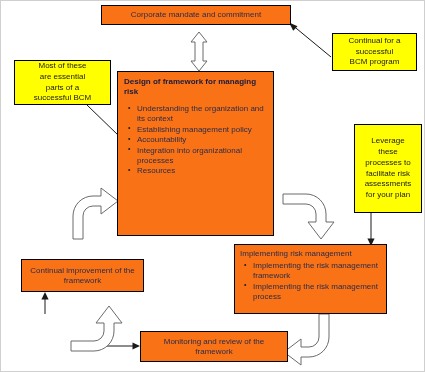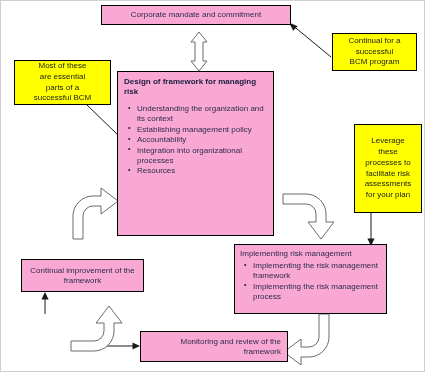--- a/index.html
+++ b/index.html
@@ -17,21 +17,21 @@
     height: 372px;
     background: #ffffff;
     overflow: hidden;
     border: 1px solid #cfcfcf;
     box-sizing: border-box;
   }
   .box {
     position: absolute;
     box-sizing: border-box;
     border: 1px solid #000000;
-    background: #f9a8d4;
+    background: #f97316;
     color: #2b2b4a;
     font-size: 8px;
     line-height: 1.25;
   }
   .box.center {
     display: flex;
     align-items: center;
     justify-content: center;
     text-align: center;
   }
@@ -164,21 +164,21 @@
   <div class="box" style="left:233px; top:243px; width:153px; height:70px;">
     <div class="inner-pad" style="padding:4px 5px;">
       <span style="display:block; color:#2b2b4a;">Implementing risk management</span>
       <ul class="bullets" style="margin-top:2px;">
         <li>Implementing the risk management framework</li>
         <li>Implementing the risk management process</li>
       </ul>
     </div>
   </div>
 
-  <div class="box center" style="left:139px; top:330px; width:148px; height:31px; padding:0 6px;text-align:right;">
+  <div class="box center" style="left:139px; top:330px; width:148px; height:31px; padding:0 6px;">
     <span>Monitoring and review of the framework</span>
   </div>
 
   <div class="box center" style="left:20px; top:258px; width:123px; height:33px; padding:0 5px;">
     <span>Continual improvement of the framework</span>
   </div>
 
   <div class="yellow" style="position:absolute; left:13px; top:59px; width:97px; height:45px; box-sizing:border-box;">
     <span class="ytext">
       <span>Most of these</span><br>

